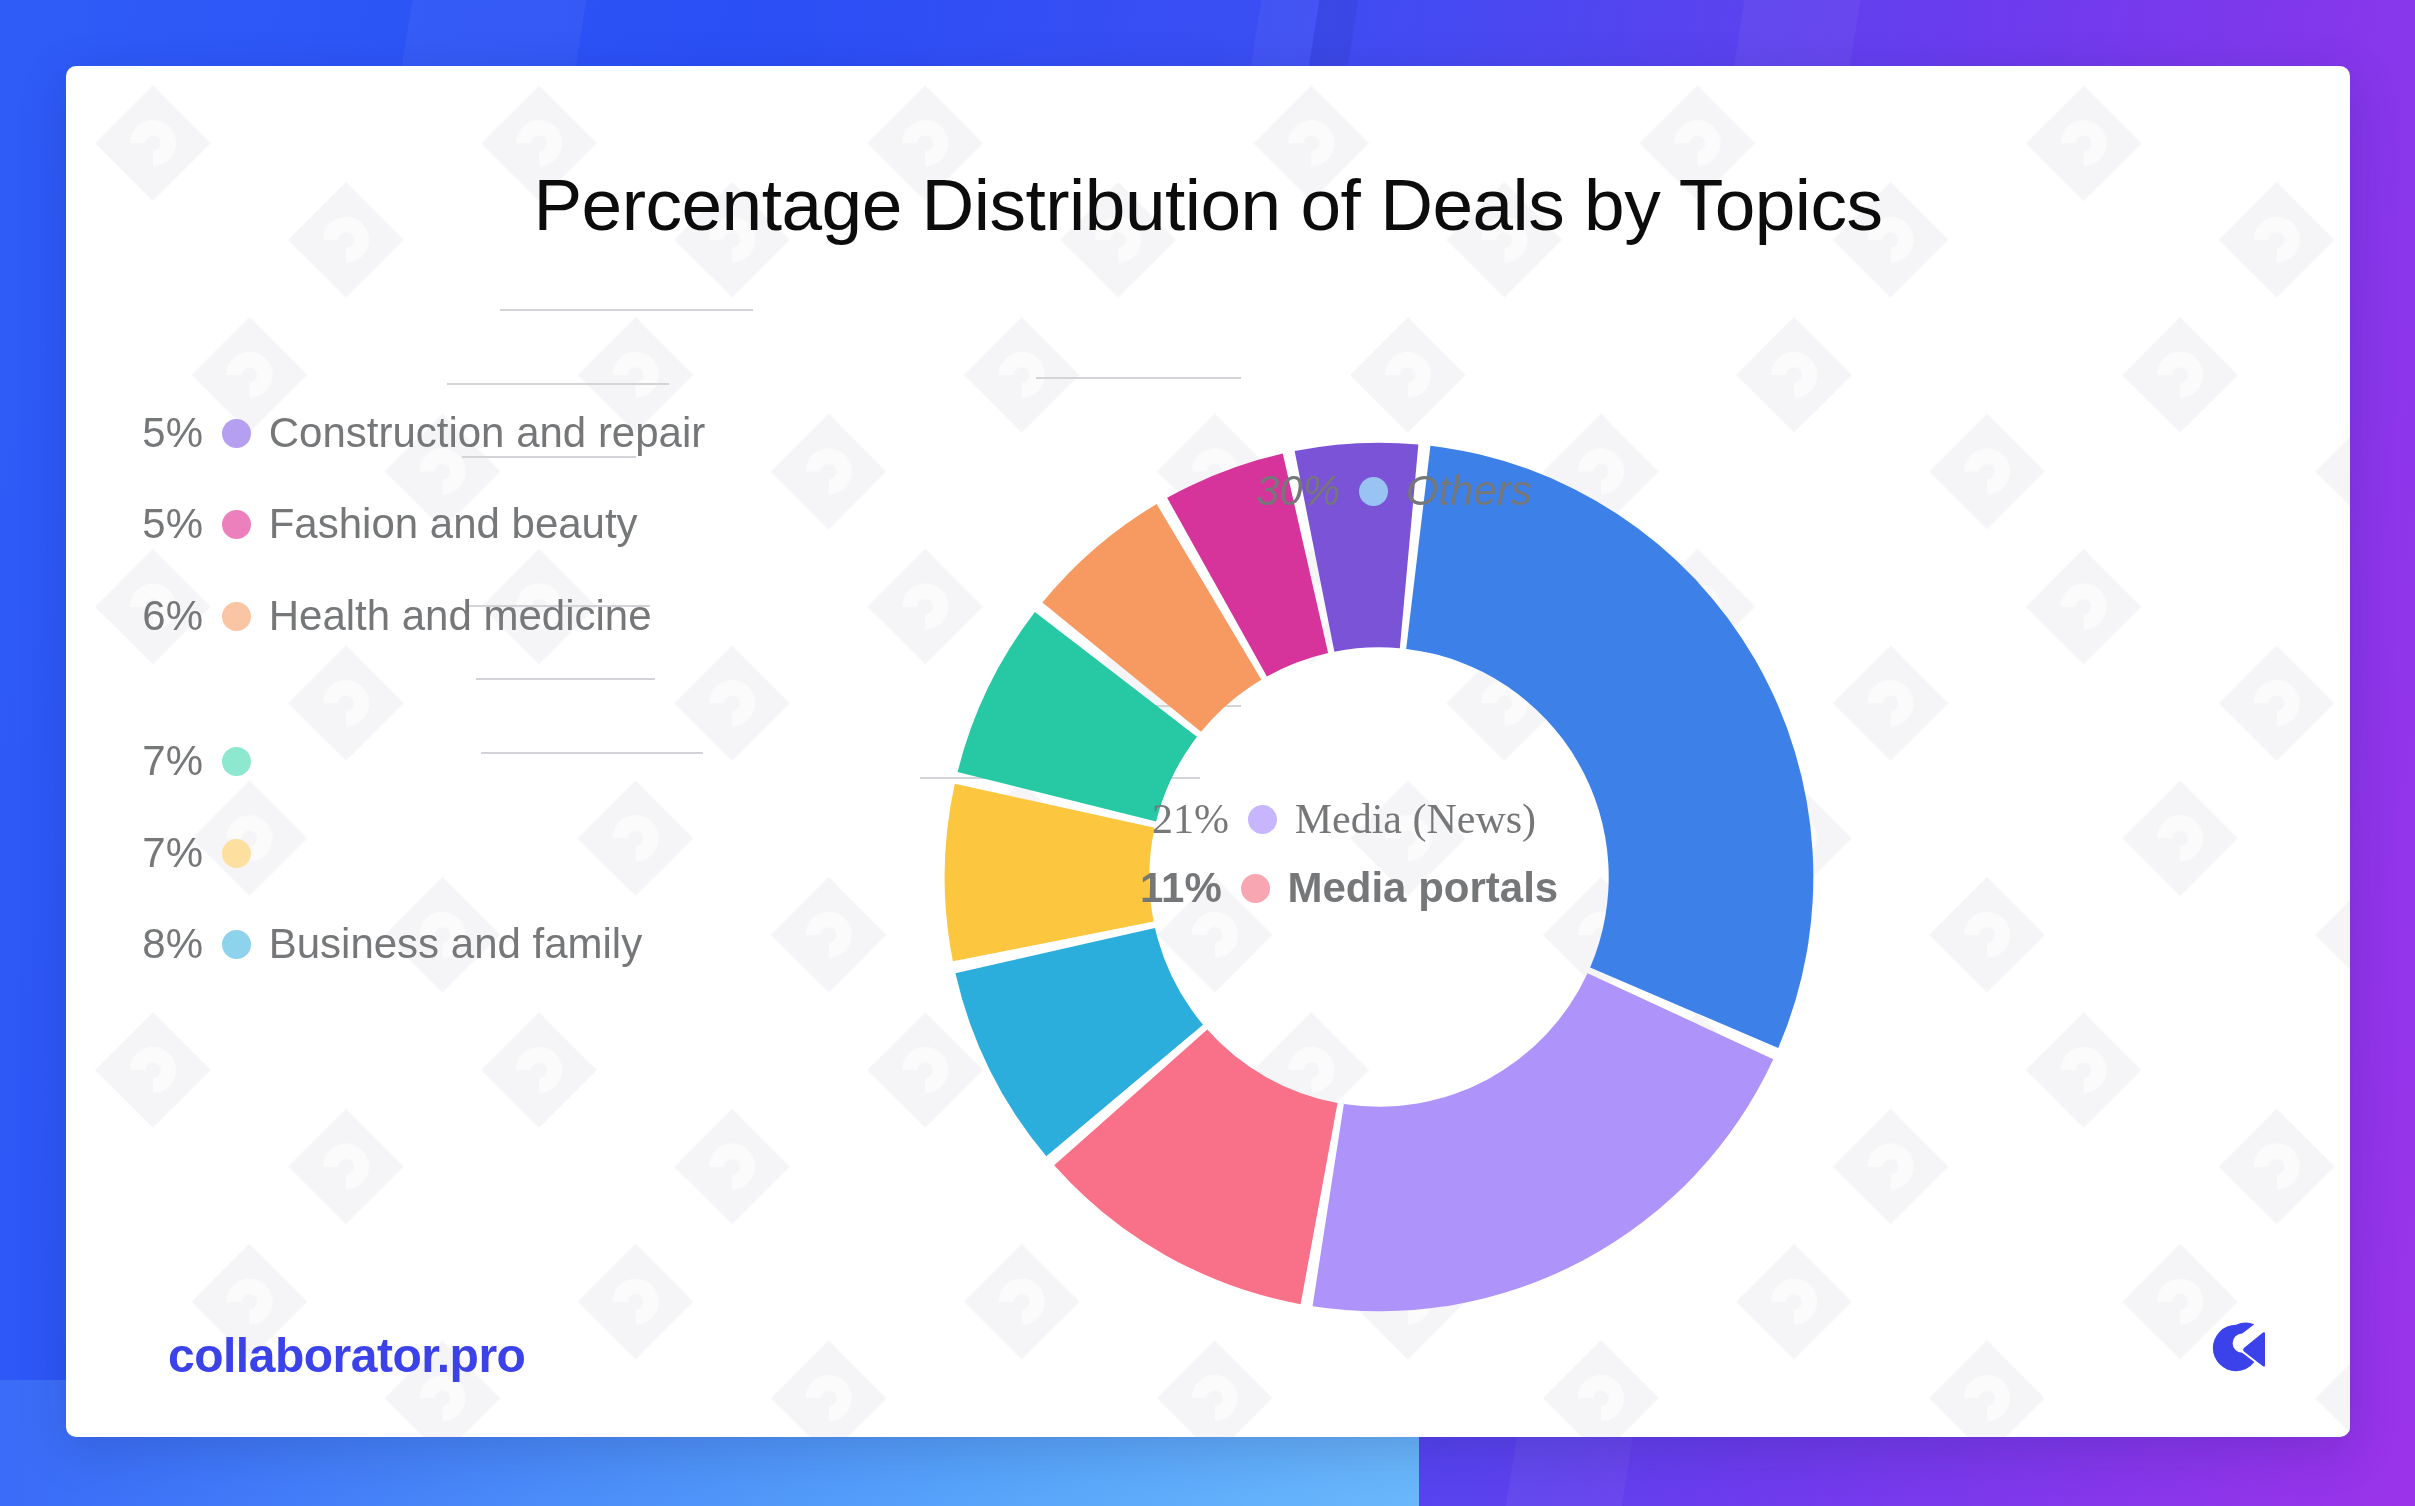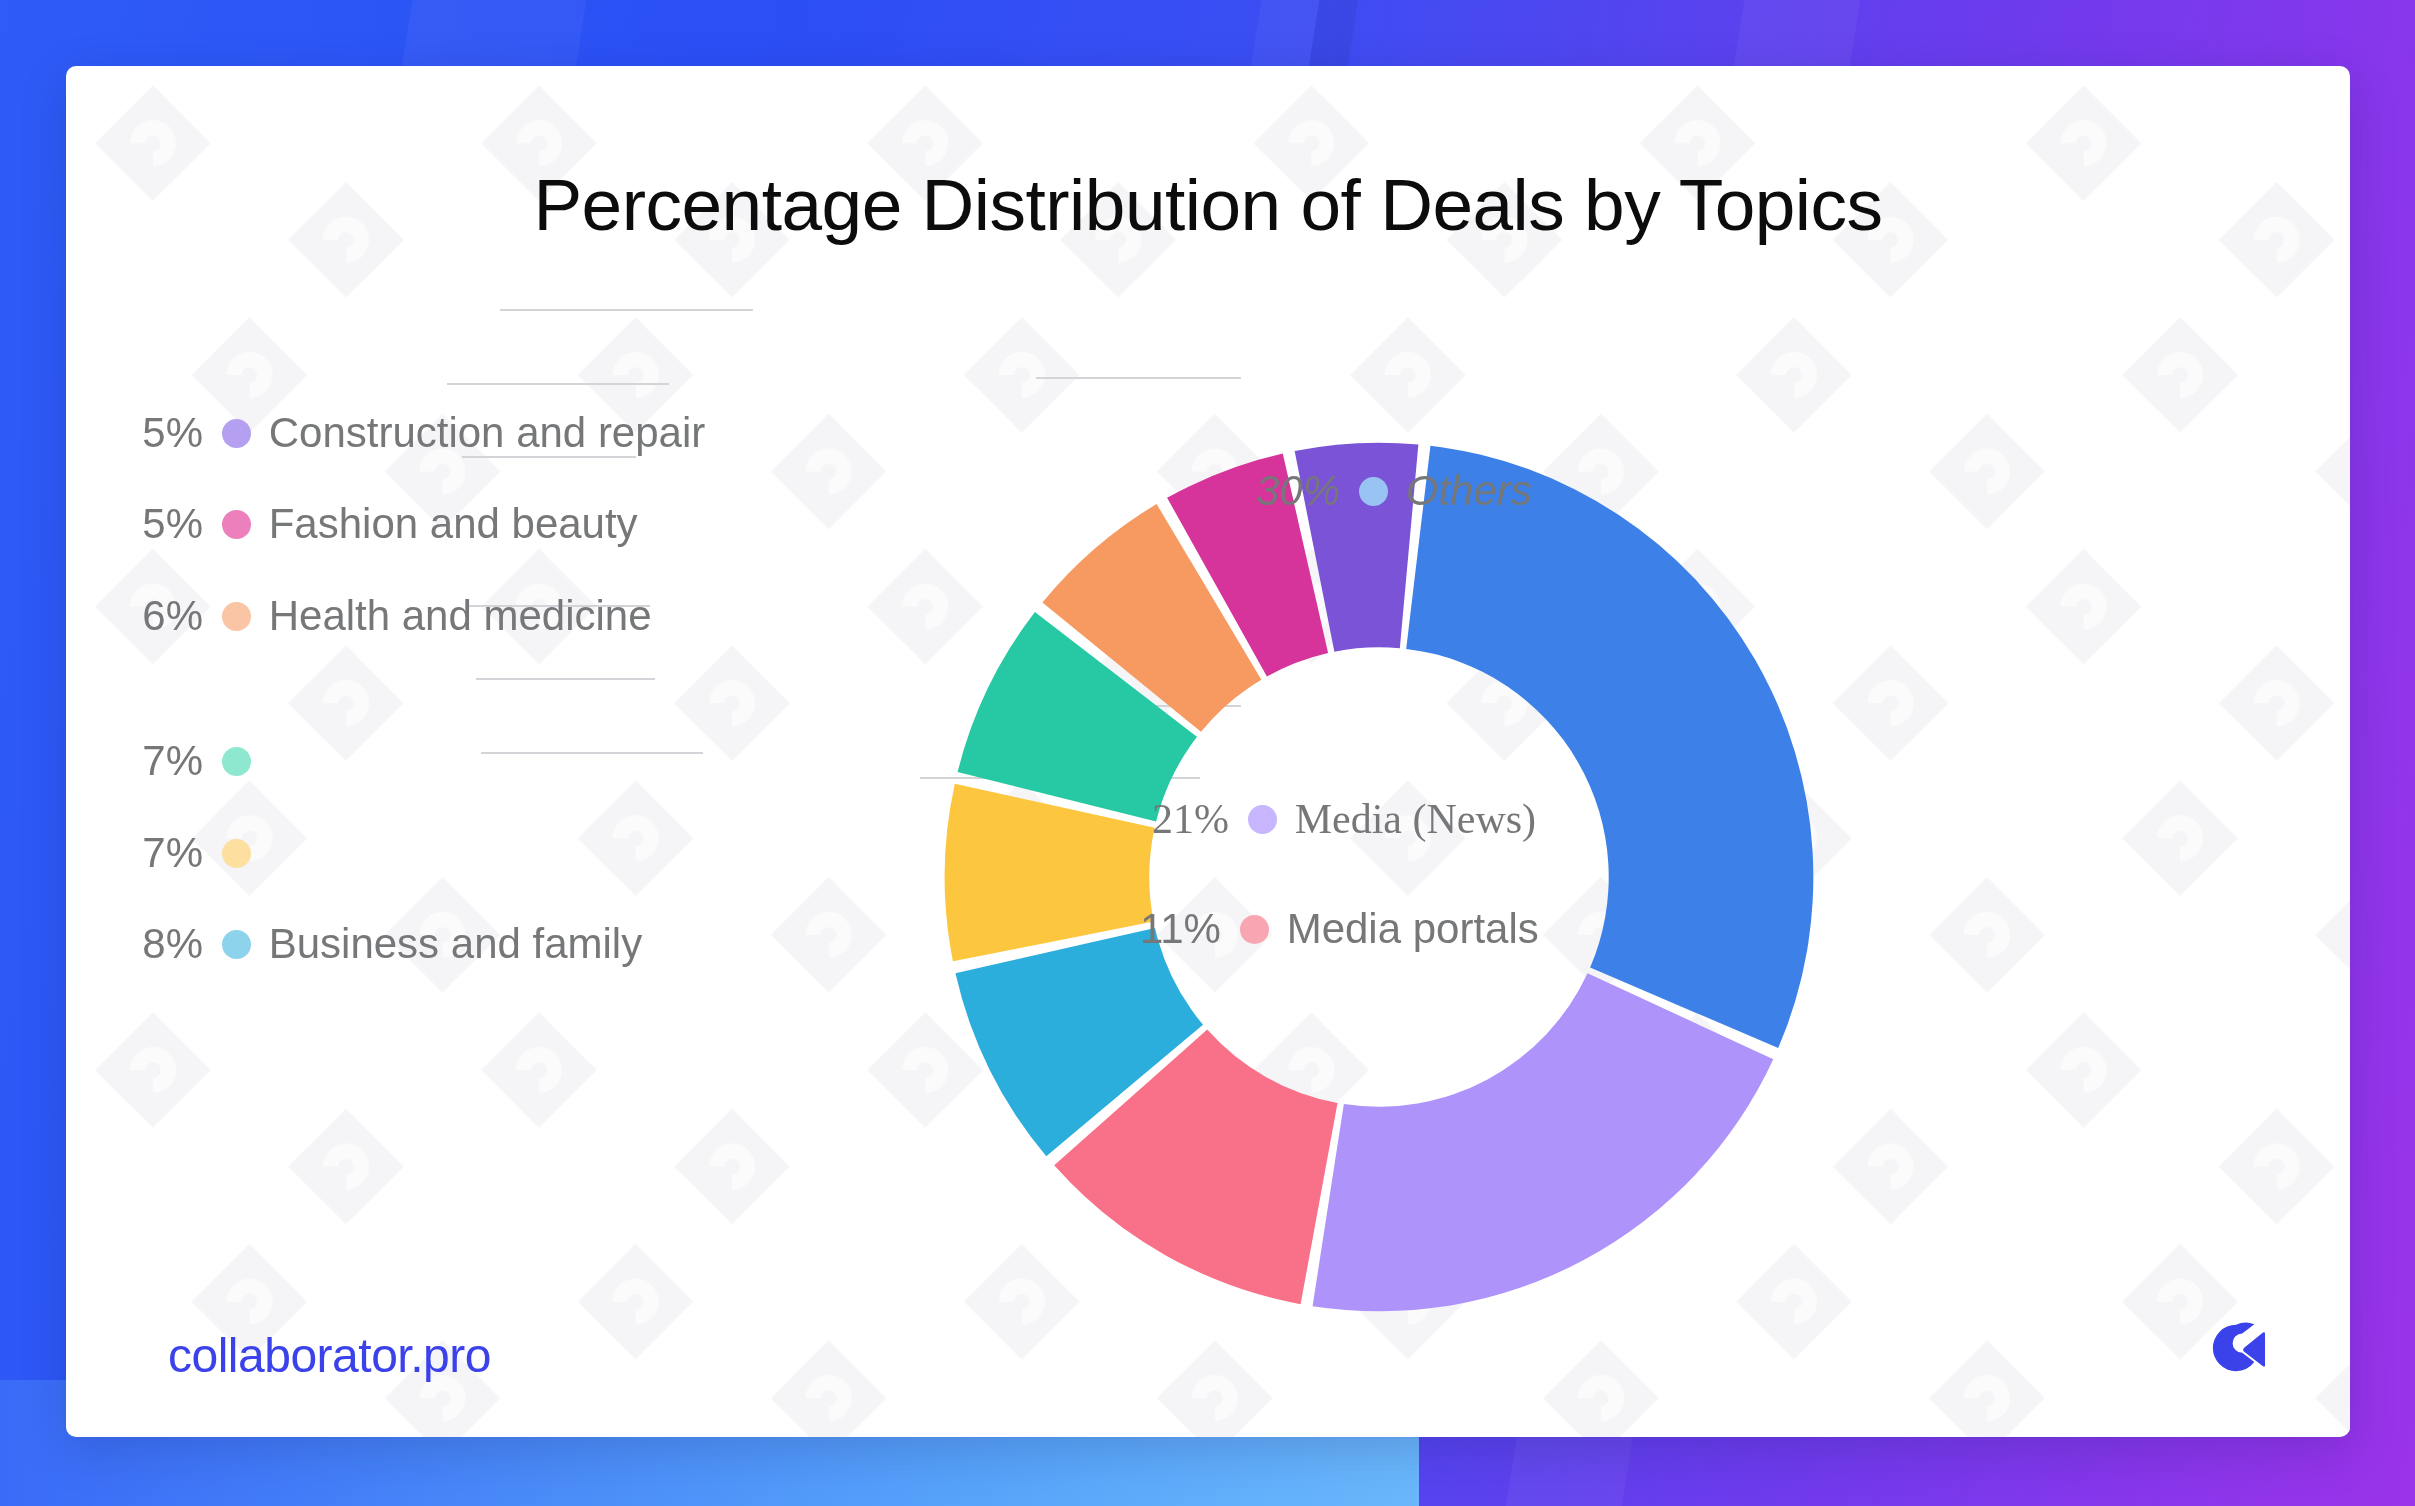--- a/index.html
+++ b/index.html
@@ -117,21 +117,21 @@
     flex: 0 0 auto;
   }
   .legend-row.right .pct { min-width: 0; }
 
   
   .brand {
     position: absolute;
     left: 102px;
     bottom: 54px;
     font-size: 48px;
-    font-weight: normal;
+    font-weight: bold;
     color: #3b42ea;
     letter-spacing: -0.5px;
     text-align: center;
   }
   .logo-mark {
     position: absolute;
     right: 85px;
     bottom: 62px;
     width: 58px;
     height: 54px;
@@ -314,21 +314,21 @@
         <div class="legend-row right" style="left: 1190px; top: 401px; font-style: italic;">
           <span class="pct">30%</span>
           <span class="dot" style="background: rgb(152, 195, 243);"></span>
           <span>Others</span>
         </div>
         <div class="legend-row right" style="left: 1086px; top: 729px; font-family: Liberation Serif, serif;">
           <span class="pct">21%</span>
           <span class="dot" style="background: rgb(199, 182, 253);"></span>
           <span>Media (News)</span>
         </div>
-        <div class="legend-row right" style="left: 1074px; top: 839px;">
+        <div class="legend-row right" style="left: 1074px; top: 798px; font-weight: bold;">
           <span class="pct">11%</span>
           <span class="dot" style="background: rgb(249, 166, 179);"></span>
           <span>Media portals</span>
         </div>
       </div>
 
     <div class="brand">collaborator.pro</div>
 
     <svg class="logo-mark" viewBox="0 0 60 56">
       <path d="M30 4 a24 24 0 1 0 0 48 a24 24 0 0 0 19-9.4 l-12.5-9.6 a8.3 8.3 0 1 1 0-20 l12.5-9.6 A24 24 0 0 0 30 4 z" fill="#3b42ea"></path>

